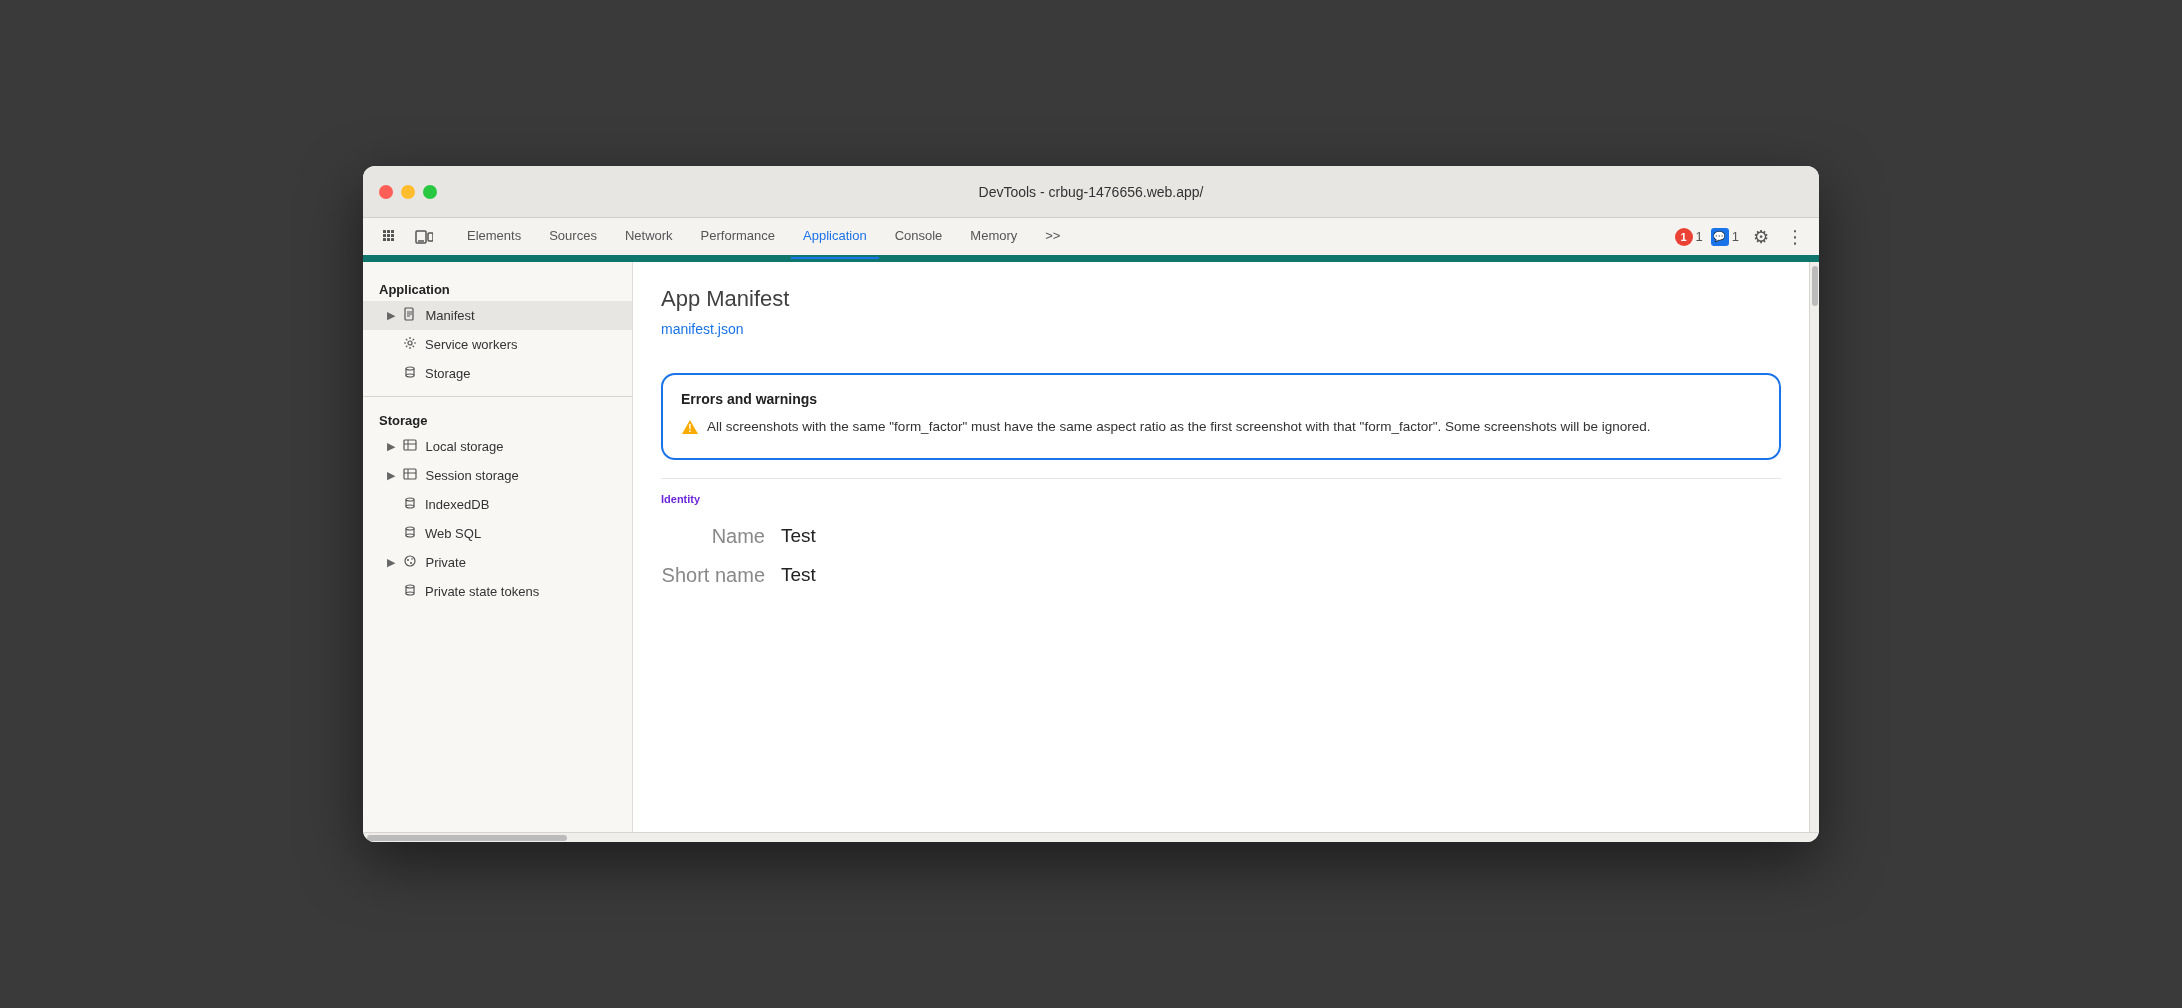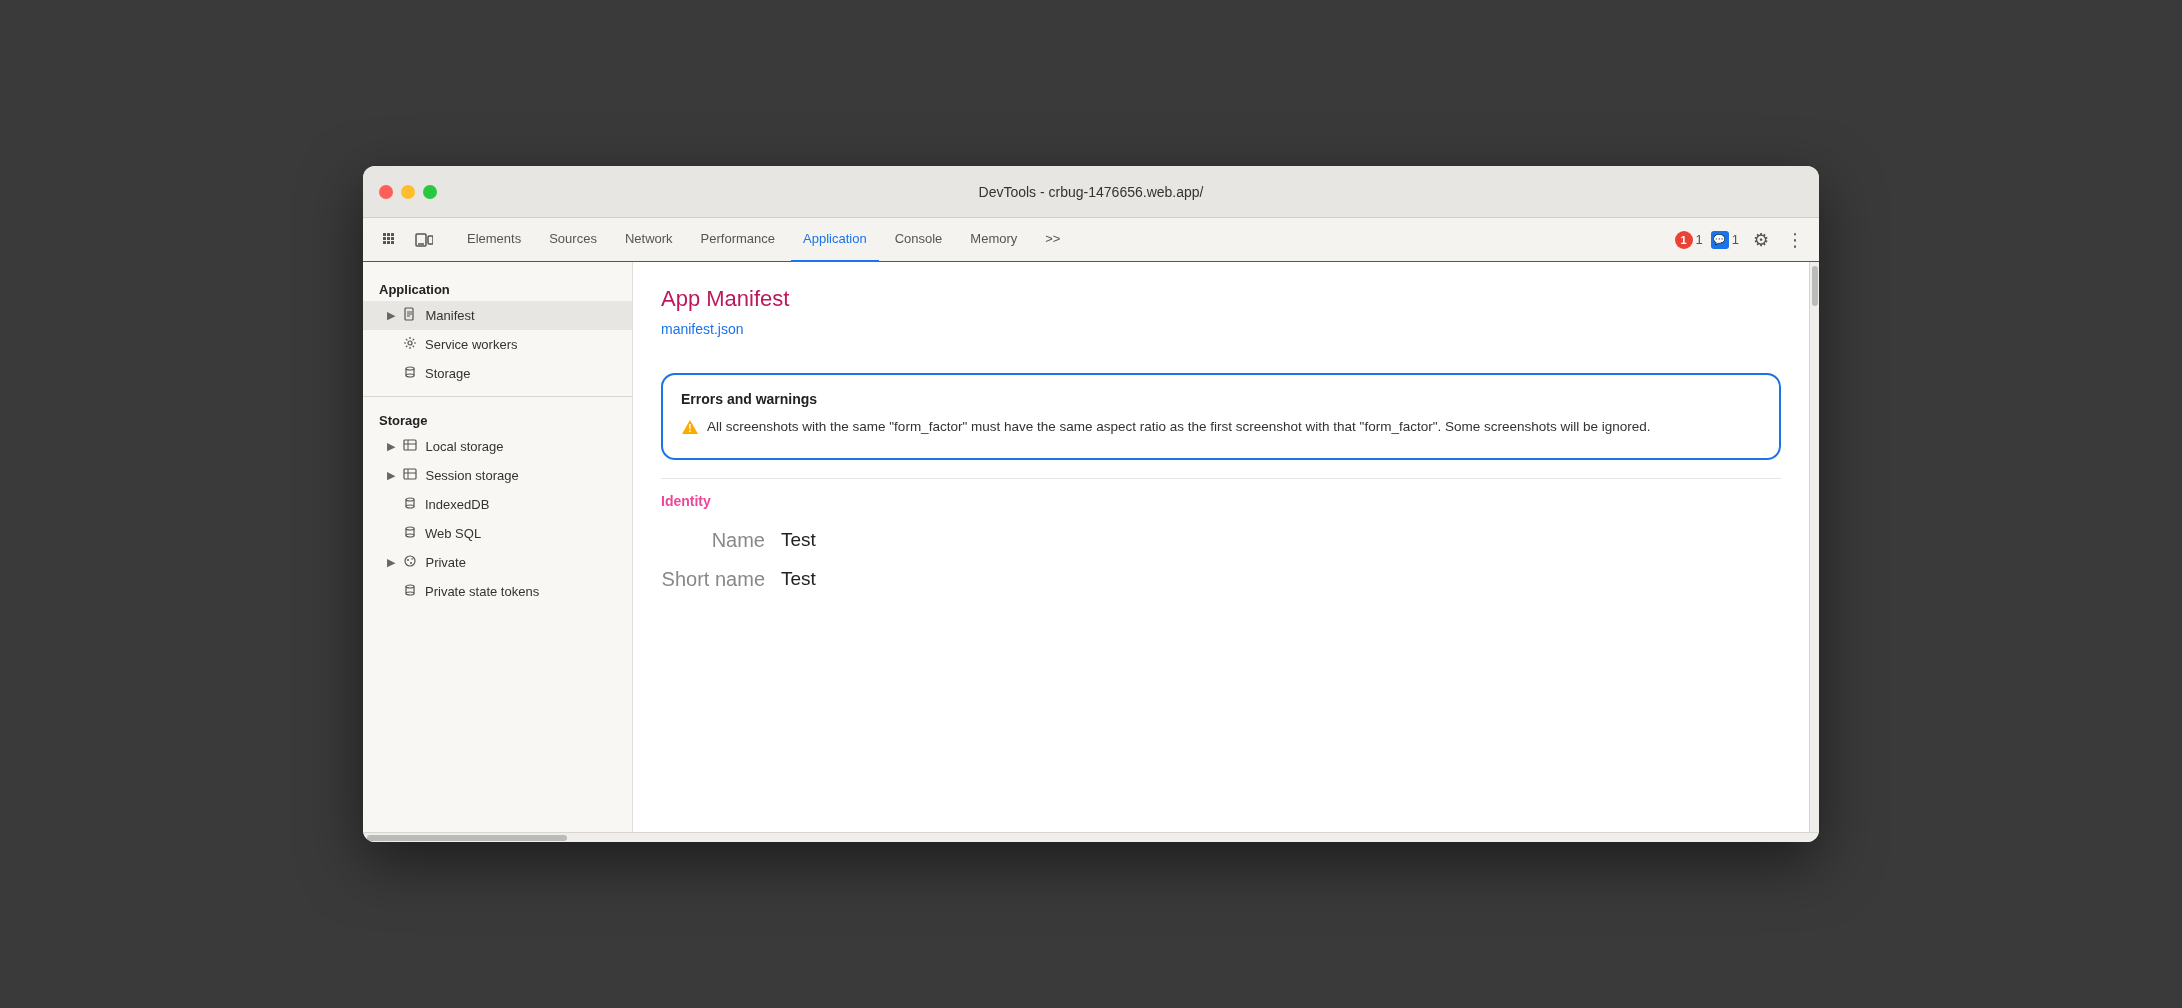--- a/index.html
+++ b/index.html
@@ -42,21 +42,21 @@
     .tl-red { background: #ff5f57; }
     .tl-yellow { background: #ffbd2e; }
     .tl-green { background: #28c840; }
     .titlebar-title {
       font-size: 14px;
       font-weight: 500;
       color: #333;
     }
     .toolbar {
       background: #f5f3f0;
-      border-bottom: 1px solid #0f766e;
+      border-bottom: 7px solid #0f766e;
       display: flex;
       align-items: center;
       padding: 0 12px;
       height: 44px;
       gap: 4px;
     }
     .toolbar-icons {
       display: flex;
       gap: 4px;
       align-items: center;
@@ -187,21 +187,21 @@
     }
     .content-panel {
       flex: 1;
       overflow-y: auto;
       padding: 24px 28px;
       background: #fff;
     }
     .content-title {
       font-size: 22px;
       font-weight: 400;
-      color: #be185d;
+      color: #404040;
       margin-bottom: 8px;
     }
     .manifest-link {
       color: #1a73e8;
       font-size: 14px;
       text-decoration: none;
       cursor: pointer;
       margin-bottom: 18px;
       display: inline-block;
     }
@@ -223,23 +223,23 @@
       gap: 8px;
       font-size: 13.5px;
       color: #333;
       line-height: 1.5;
     }
     .warn-icon {
       flex-shrink: 0;
       margin-top: 1px;
     }
     .section-title {
-      font-size: 14px;
+      font-size: 11px;
       font-weight: 600;
-      color: #ec4899;
+      color: #6d28d9;
       padding: 14px 0 12px;
       border-top: 1px solid #e8e6e3;
       margin-top: 4px;
     }
     .identity-table {
       display: grid;
       grid-template-columns: 120px 1fr;
       gap: 0;
     }
     .identity-label {

